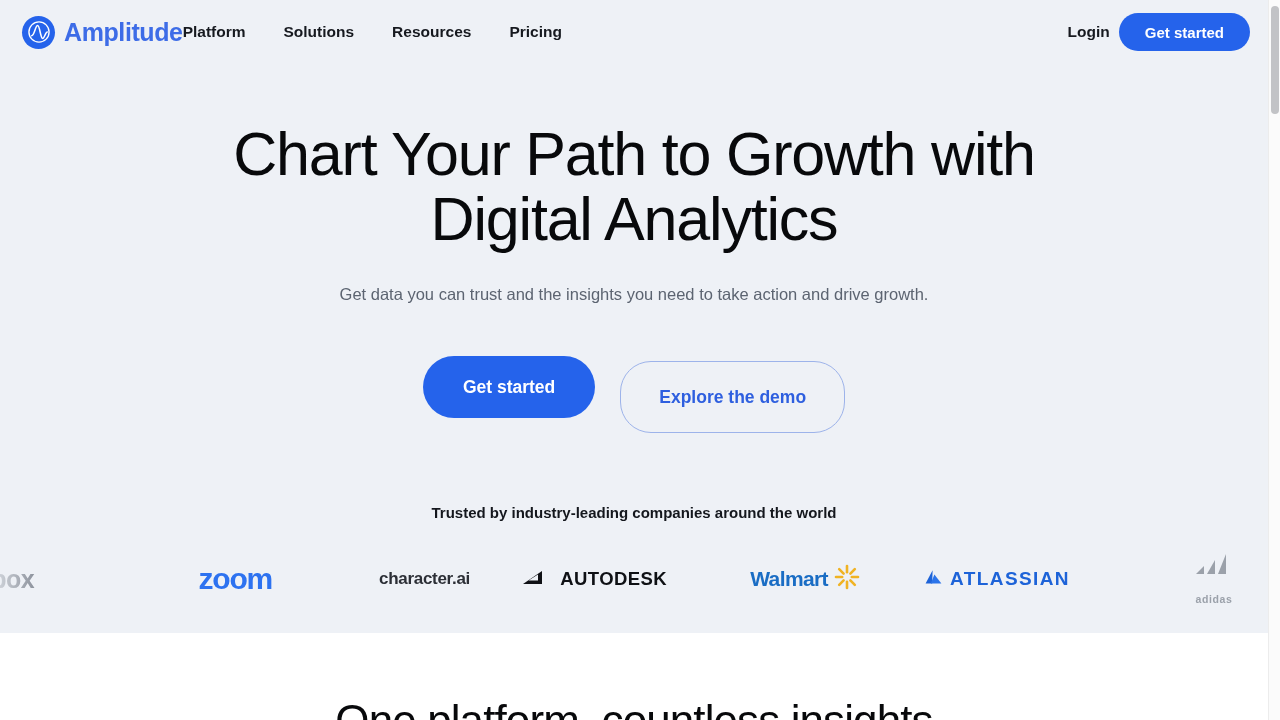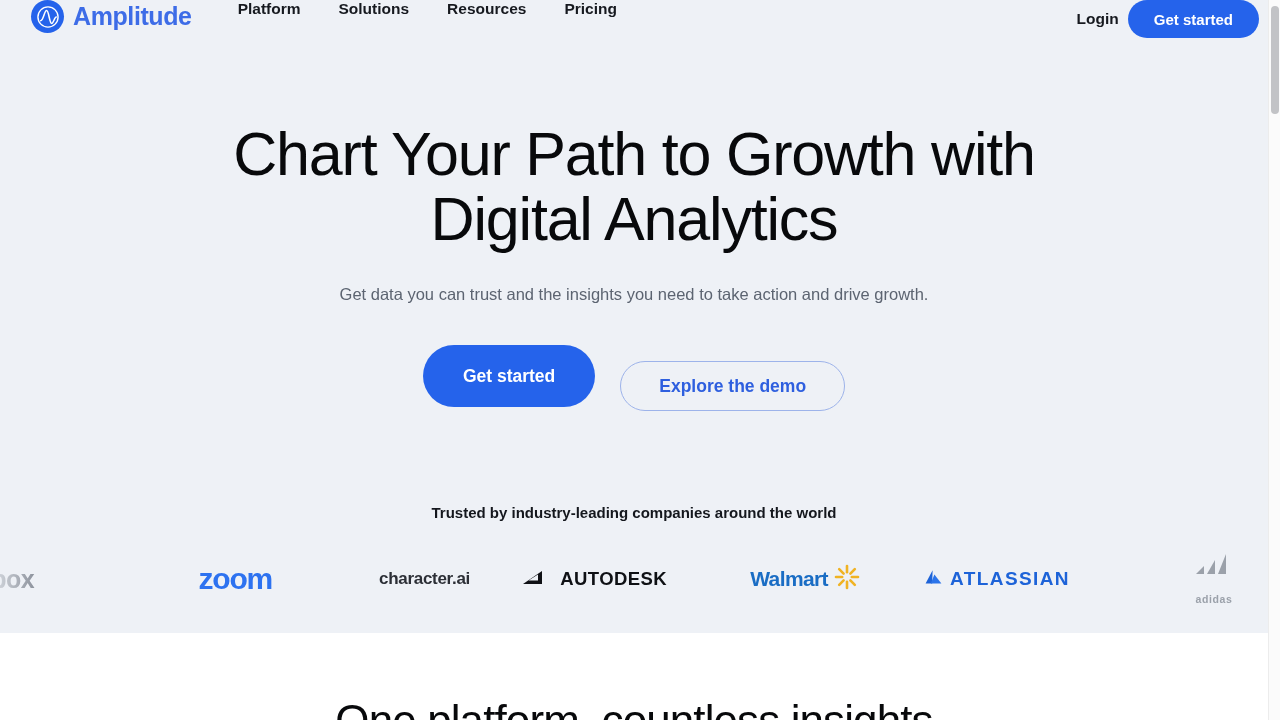--- a/index.html
+++ b/index.html
@@ -19,23 +19,23 @@
   .hero-band {
     position:absolute;
     left:0; top:0;
     width:1268px; height:633px;
     background:#eef1f6;
   }
 
   
   .navbar {
     position:absolute;
-    left:13px; top:0;
+    left:4px; top:0;
     width:1268px; height:64px;
-    display:flex; align-items:flex-start;
+    display:flex; align-items:center;
   }
   .brand {
     display:flex; align-items:center;
     gap:9px;
     margin-left:18px;
     cursor:pointer;
     text-decoration:none;
   }
   .brand-mark {
     width:33px; height:33px;
@@ -47,21 +47,20 @@
   .brand-name {
     font-size:25px;
     font-weight:bold;
     color:#3d6ce7;
     letter-spacing:-0.4px;
   }
 
   .nav-links {
     display:flex; align-items:center;
     gap:38px;
-    margin-left:46px;
   }
   .nav-link {
     font-size:15.5px;
     font-weight:bold;
     color:#16191f;
     cursor:pointer;
     white-space:nowrap;
   }
 
   .nav-right {
@@ -139,21 +138,21 @@
     background:#2563eb;
     color:#ffffff;
     font-size:17.5px;
     font-weight:bold;
     font-family:"Liberation Sans", sans-serif;
     cursor:pointer;
     display:flex; align-items:center; justify-content:center;
     white-space:nowrap;
   }
   .btn-hero-outline {
-    height:50px;
+    height:72px;
     padding:16px 38px;
     border-radius:31px;
     border:1.4px solid #9db3ea;
     background:transparent;
     color:#2e5fdf;
     font-size:17.5px;
     font-weight:bold;
     font-family:"Liberation Sans", sans-serif;
     cursor:pointer;
     display:flex; align-items:center; justify-content:center;

